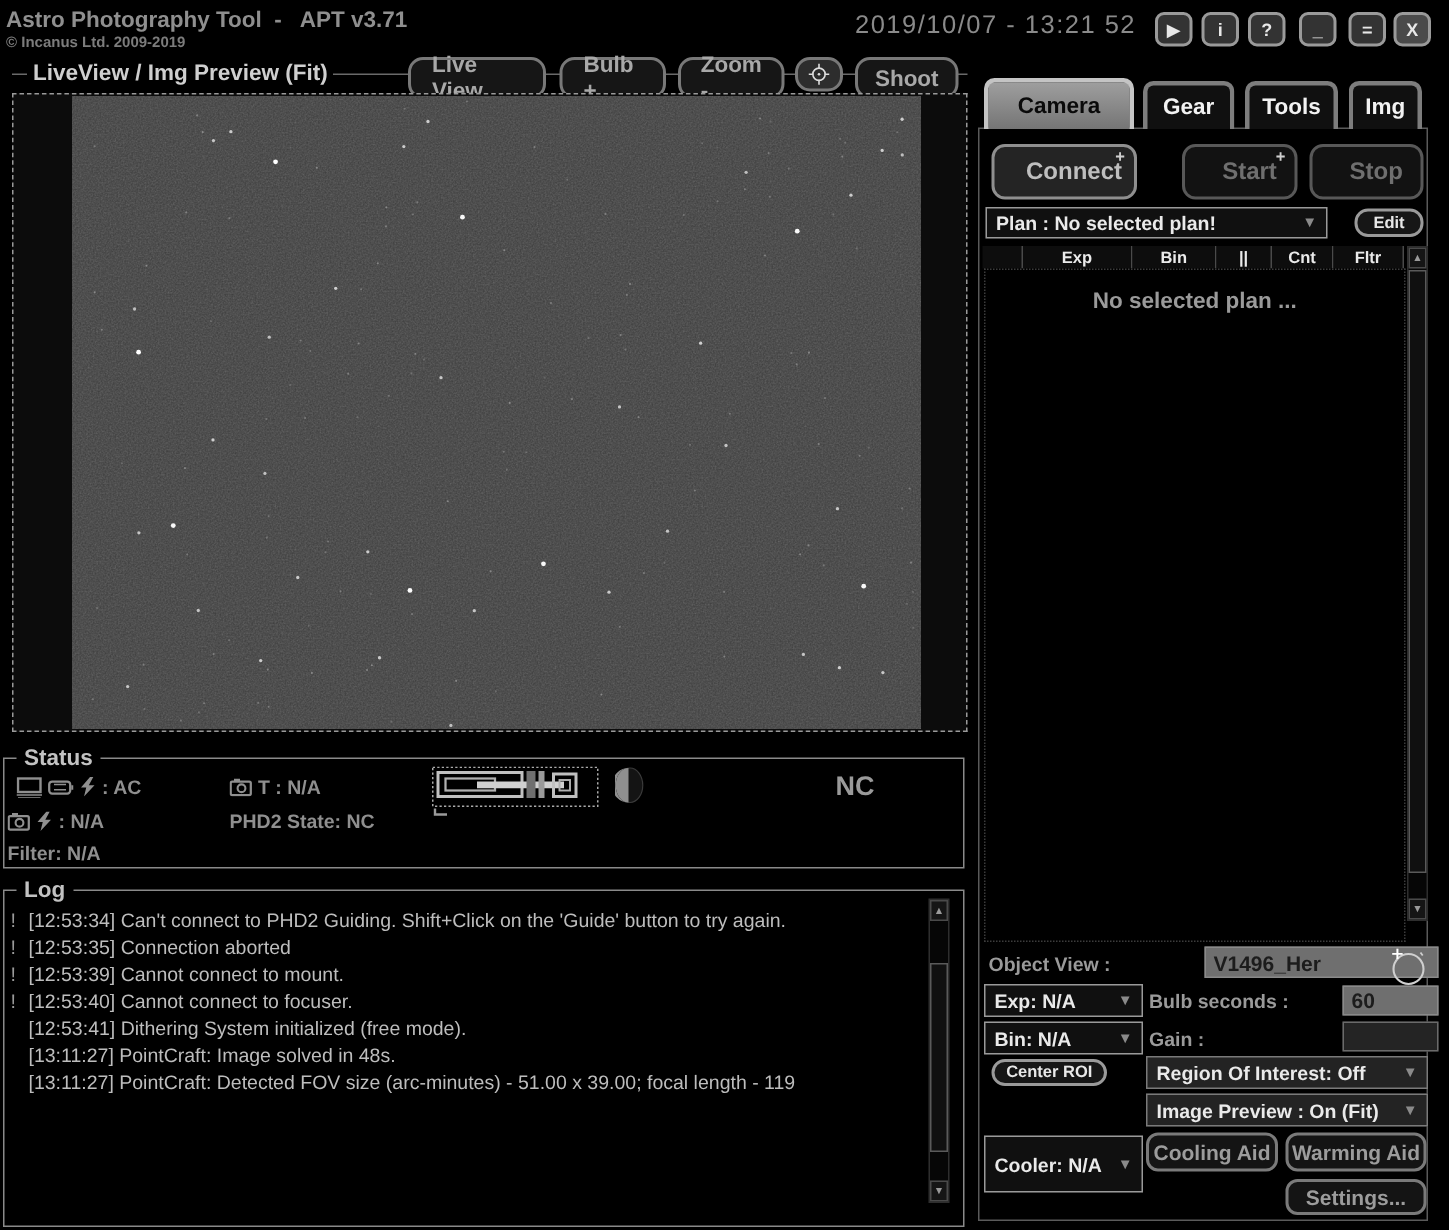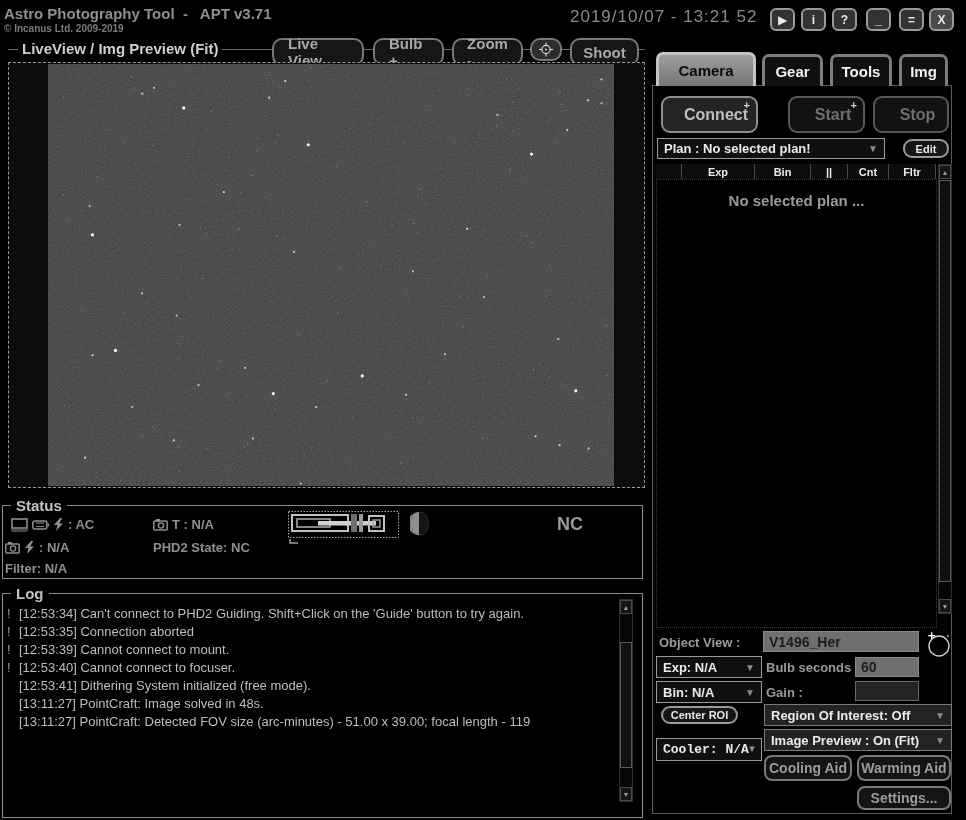--- a/index.html
+++ b/index.html
@@ -76,21 +76,21 @@
   .thead { position:absolute; left:2px; top:78px; height:15px; display:flex; }
   .thead .hc { background:#0d0d0d; border-right:1px solid #4a4a4a; color:#eaeaea; font-size:11px;
                font-weight:bold; display:flex; align-items:center; justify-content:center; }
   .planlist { position:absolute; left:3px; top:93px; width:281px; height:449px; background:#000;
               border:1px dotted #3c3c3c; }
   .plan-empty { position:absolute; left:0; right:0; top:12px; text-align:center; font-size:15px;
                 font-weight:bold; color:#9a9a9a; }
 
   .ctl-label { position:absolute; font-size:13px; font-weight:bold; color:#9a9a9a; }
   .ctl-input { position:absolute; background:#6f6f6f; border:1px solid #8a8a8a; color:#1c1c1c;
-               font-family:"Liberation Sans",sans-serif; font-size:14px; font-weight:bold; padding:0 5px; }
+               font-family:"Liberation Sans",sans-serif; font-size:14px; font-weight:bold; padding:0 5px;margin-left:40px; }
   .ctl-input.dark { background:#242424; border-color:#6a6a6a; color:#ddd; }
 
   .medbtn { position:absolute; border:2px solid #7a7a7a; border-radius:8px; background:#141414;
             color:#9c9c9c; font-size:14px; font-weight:bold; display:flex; align-items:center;
             justify-content:center; }
 </style>
 </head>
 <body>
 
 <div class="abs app-title">Astro Photography Tool  -   APT v3.71</div>
@@ -453,20 +453,20 @@
   <div class="smallbtn" style="left:8px; top:620px; width:77px; height:18px;">Center ROI</div>
   <div class="dd dark" style="left:111px; top:618px; width:188px; height:22px;">
     <span>Region Of Interest: Off</span>
     <span class="arr">▼</span>
   </div>
   <div class="dd dark" style="left:111px; top:643px; width:188px; height:22px;">
     <span>Image Preview : On (Fit)</span>
     <span class="arr">▼</span>
   </div>
 
-  <div class="dd" style="left:3px; top:652px; width:106px; height:23px;font-family:Liberation Mono, monospace;">
+  <div class="dd" style="left:3px; top:671px; width:106px; height:38px;">
     <span>Cooler: N/A</span>
     <span class="arr">▼</span>
   </div>
   <div class="medbtn" style="left:111px; top:669px; width:88px; height:26px;">Cooling Aid</div>
   <div class="medbtn" style="left:204px; top:669px; width:94px; height:26px;">Warming Aid</div>
   <div class="medbtn" style="left:204px; top:700px; width:94px; height:24px;">Settings...</div>
 </div>
 
 </body></html>

